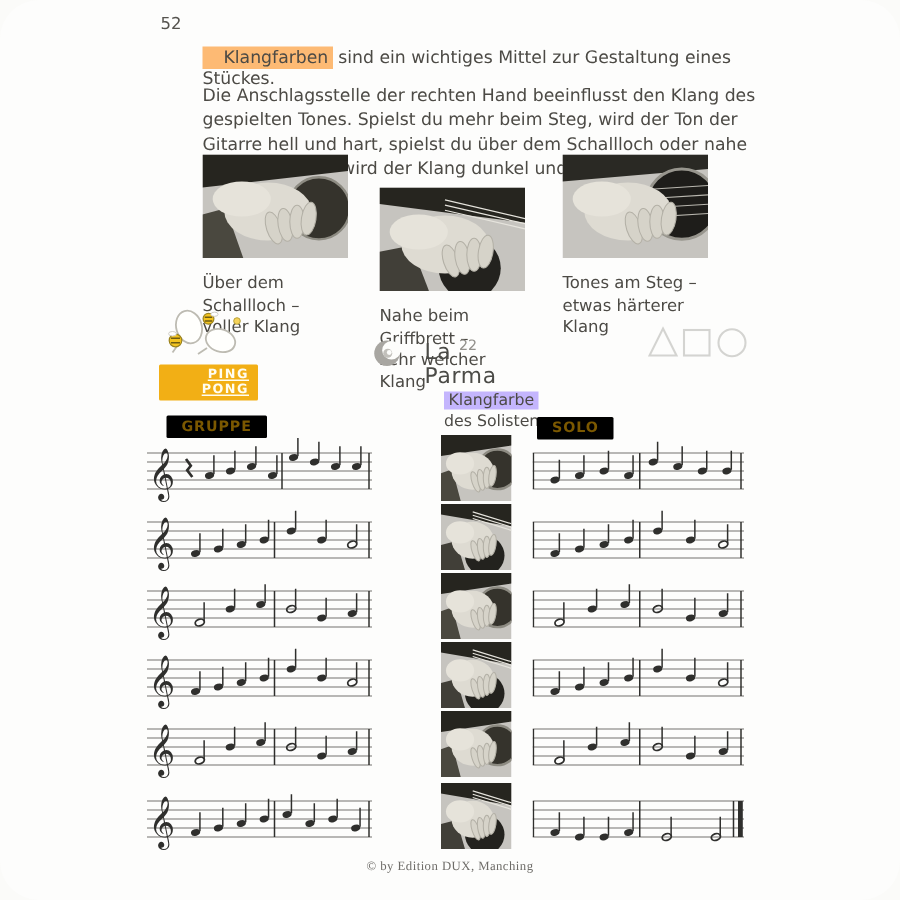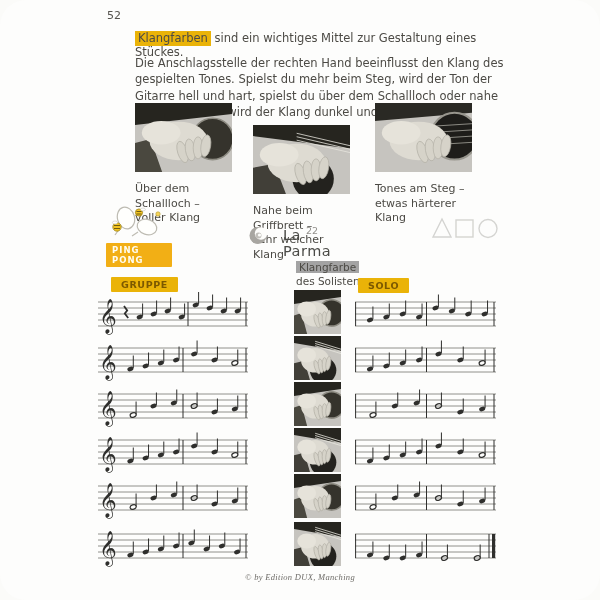--- a/index.html
+++ b/index.html
@@ -7,50 +7,50 @@
     width:600px;height:600px;
     background:#fbfbf9;
     font-family:"DejaVu Sans","Liberation Sans",sans-serif;
     color:#4c4a45;
     position:relative;overflow:hidden;
   }
   .page{position:absolute;left:0;top:0;width:600px;height:600px;background:#fdfdfc;border-radius:26px;}
   .abs{position:absolute;}
   .page-number{left:107px;top:9px;font-size:11px;color:#55534e;}
   .intro-line1{left:135px;top:31px;font-size:11.5px;width:380px;}
-  .hl{background:#eab308;padding:0 3px 1px 3px;}
-  .hl-soft{background:#a3a3a3;padding:0 3px;text-align:center;}
+  .hl{background:#fdba74;padding:0 3px 1px 14px;}
+  .hl-soft{background:#c4b5fd;padding:0 3px;text-align:center;}
   .intro-para{left:135px;top:55px;width:378px;font-size:11.5px;line-height:1.42;}
   .tech-fig{top:103px;width:97px;}
   .tech-caption{margin-top:6px;font-size:11px;line-height:1.32;}
   .badge{
-    background:#eab308;color:#7b5800;font-weight:bold;
+    background:#000000;color:#7b5800;font-weight:bold;
     font-size:9.5px;letter-spacing:0.6px;
     padding:2px 10px;display:inline-block;border-radius:1px;
   }
   .pp-badge{
     left:106px;top:243px;background:#f2af15;color:#fffdf0;
     font-size:8.5px;font-weight:bold;letter-spacing:1px;
-    padding:2px 6px;width:54px;text-align:left;border-radius:1px;
+    padding:2px 6px;width:54px;text-align:right;border-radius:1px;text-decoration:underline;
   }
   .cd-group{left:249px;top:225px;height:22px;}
   .cd-track{position:absolute;left:17px;top:0px;font-size:9.5px;color:#93918c;margin-left:40px;}
   .piece-title{position:absolute;left:34px;top:2px;font-size:14.5px;font-weight:normal;color:#4b4b47;letter-spacing:0.5px;}
   .shapes{left:432px;top:216px;}
   .composer{left:355px;top:246px;width:145px;text-align:right;font-size:10px;color:#4c4a45;}
   .label-gruppe{left:111px;top:277px;}
   .label-solo{left:358px;top:278px;}
   .mid-label{left:296px;top:261px;font-size:10.5px;line-height:1.3;}
   .music-row{left:0;width:600px;height:45px;}
   .staff-left{position:absolute;left:98px;top:0;}
   .staff-right{position:absolute;left:355px;top:0;}
   .row-photo{position:absolute;left:294px;top:-2px;}
   .footer{left:0;top:572px;width:600px;text-align:center;
     font-family:"Liberation Serif","DejaVu Serif",serif;
-    font-size:8.5px;color:#6e6c68;letter-spacing:0.3px;font-style:italic;}
+    font-size:8.5px;color:#6e6c68;letter-spacing:0.3px;}
 </style>
 </head>
 <body>
 
 <div class="page">
 
   <div class="abs page-number">52</div>
 
   <div class="abs intro-line1">
     <span class="hl">Klangfarben</span><span> sind ein wichtiges Mittel zur Gestaltung eines Stückes.</span>

